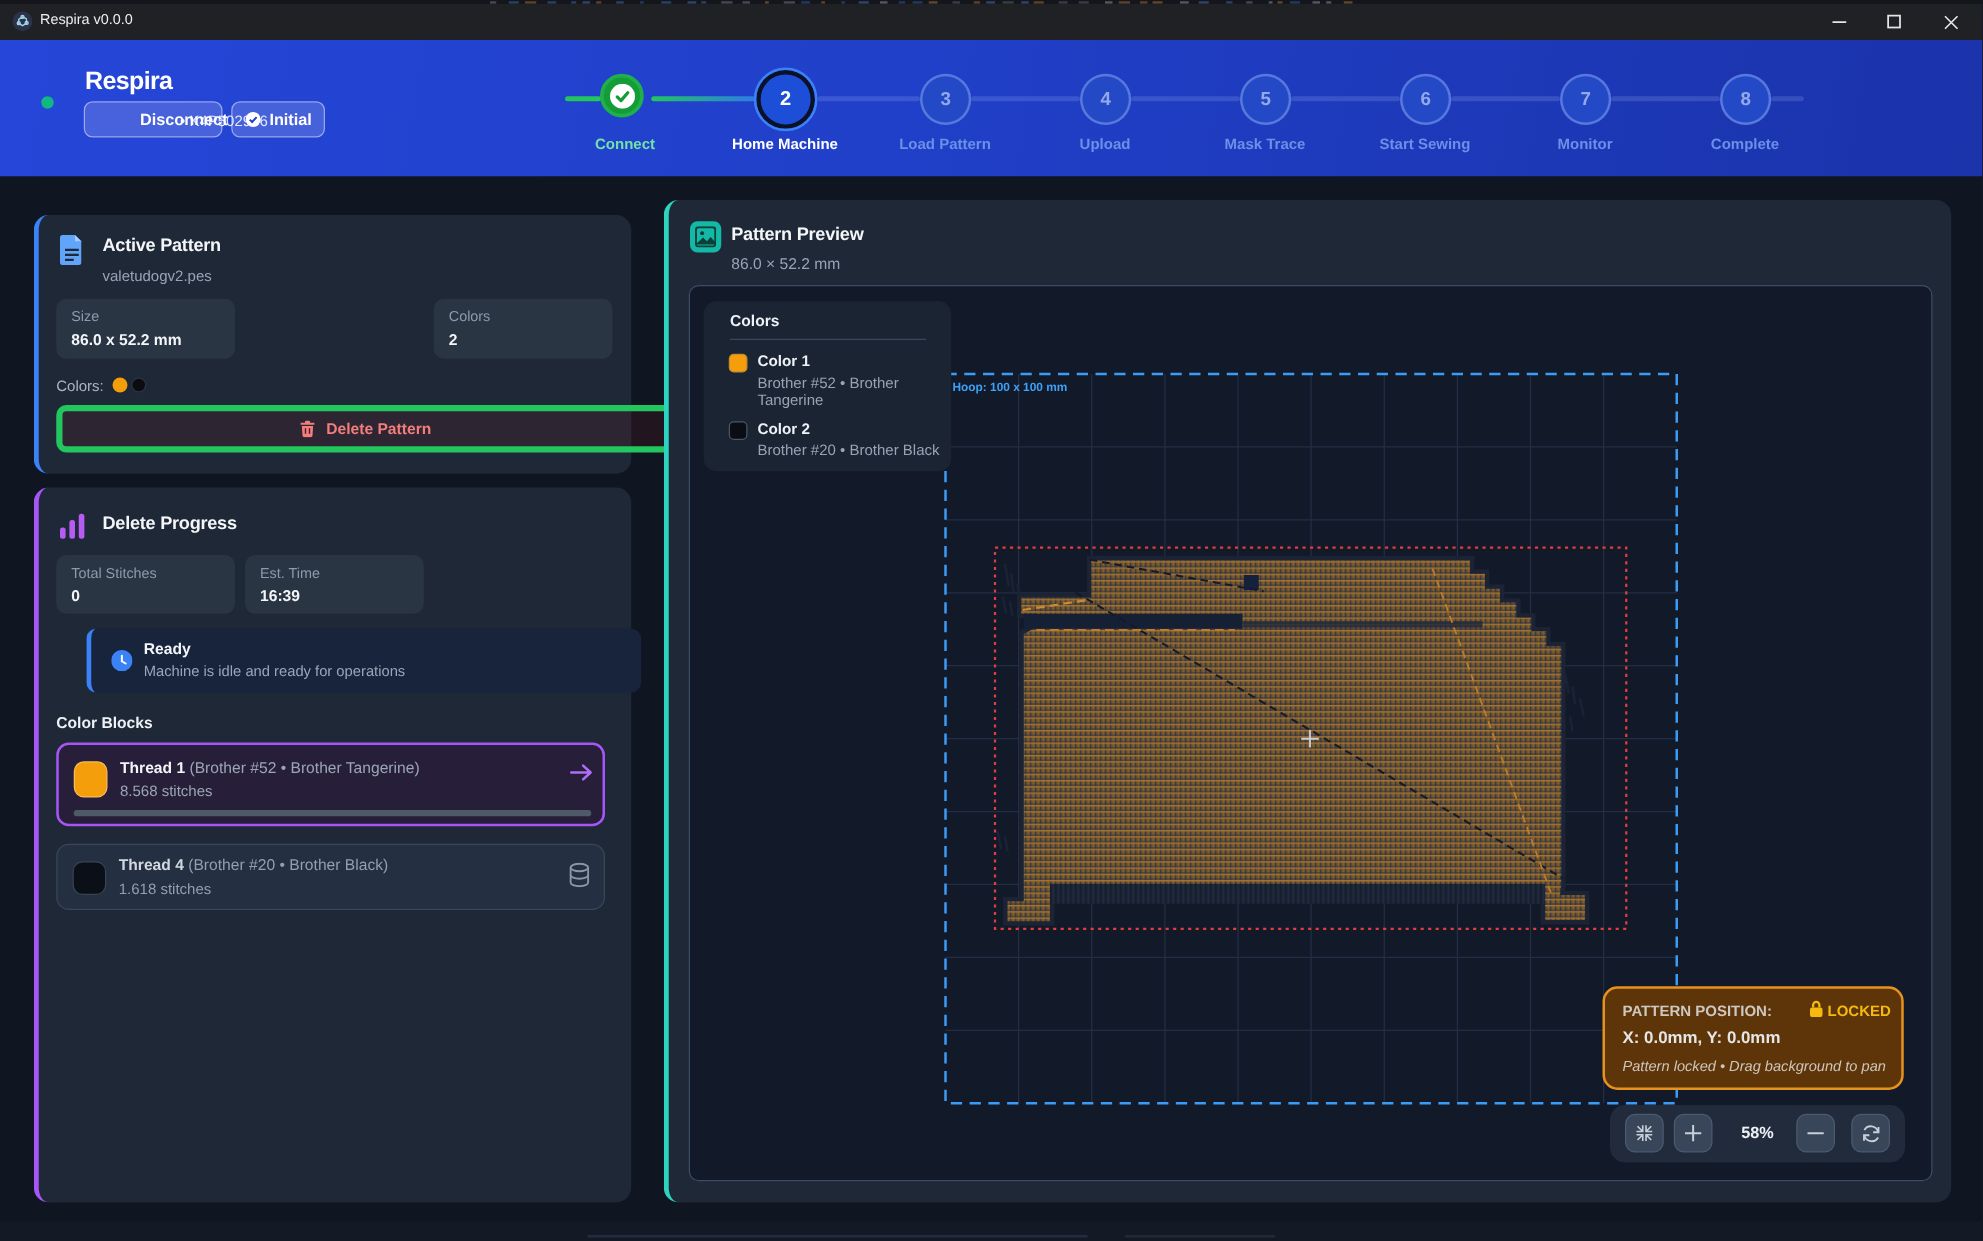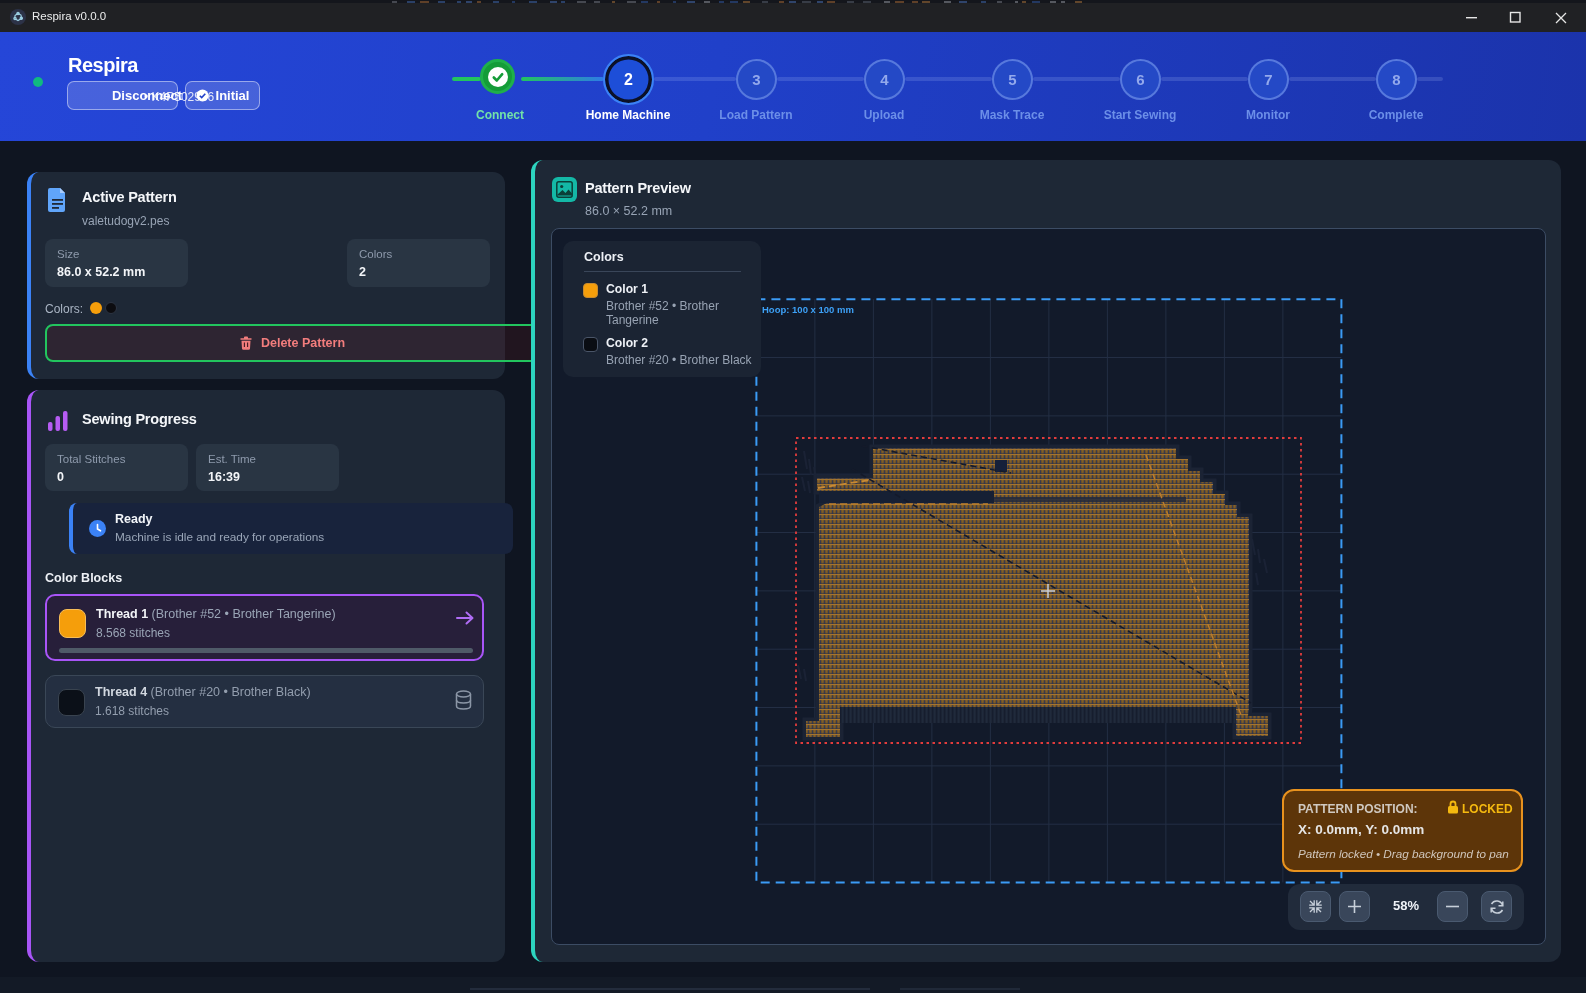--- a/index.html
+++ b/index.html
@@ -179,36 +179,36 @@
         <div class="lb">Size</div>
         <div class="vl">86.0 x 52.2 mm</div>
       </div>
     <div class="statbox" style="left:316px;top:67px;width:143px;height:48px;">
         <div class="lb">Colors</div>
         <div class="vl">2</div>
       </div>
     <div class="abs" style="left:14px;top:130px;font-size:12px;color:#aab5c4;">Colors:</div>
     <div class="abs" style="left:59px;top:130px;width:12px;height:12px;border-radius:50%;background:#f59e0b;"></div>
     <div class="abs" style="left:74px;top:130px;width:12px;height:12px;border-radius:50%;background:#0c0c10;border:1px solid #2c3442;"></div>
-    <div class="abs" style="left:14px;top:152px;width:495px;height:38px;border-radius:8px;border:2px solid #22c55e;background:rgba(153,27,27,0.13);display:flex;align-items:center;justify-content:center;color:#f27d7d;font-size:12.5px;font-weight:bold;">
+    <div class="abs" style="left:14px;top:152px;width:495px;height:38px;border-radius:8px;border:5px solid #22c55e;background:rgba(153,27,27,0.13);display:flex;align-items:center;justify-content:center;color:#f27d7d;font-size:12.5px;font-weight:bold;">
       <svg width="12" height="14" viewBox="0 0 12 14" style="margin-right:9px">
           <path d="M0.5 2.2 h11 v1.6 h-11 z M4 2.2 v-0.8 a0.9 0.9 0 0 1 0.9-0.9 h2.2 a0.9 0.9 0 0 1 0.9 0.9 v0.8 M1.5 4.8 h9 l-0.5 7.6 a1.4 1.4 0 0 1 -1.4 1.3 h-5.2 a1.4 1.4 0 0 1 -1.4-1.3 z" fill="#f27d7d"></path>
           <path d="M4.4 6.5 v4.5 M7.6 6.5 v4.5" stroke="#431a22" stroke-width="1.1"></path>
         </svg>
       Delete Pattern
     </div>
   </div>
 
   <div class="card" style="left:27px; top:390px; width:478px; height:572px; border-left:4px solid #a855f7;">
     <svg class="abs" style="left:16px;top:20px" width="22" height="22" viewBox="0 0 22 22">
       <rect x="1" y="12" width="4.5" height="9" rx="2" fill="#b65cf3"></rect>
       <rect x="8.5" y="6" width="4.5" height="15" rx="2" fill="#b65cf3"></rect>
       <rect x="16" y="1" width="4.5" height="20" rx="2" fill="#b65cf3"></rect>
     </svg>
-    <div class="abs" style="left:51px;top:21px;font-size:14.5px;font-weight:bold;letter-spacing:-0.2px;color:#f4f6f9;">Sewing Progress</div>
+    <div class="abs" style="left:51px;top:21px;font-size:14.5px;font-weight:bold;letter-spacing:-0.2px;color:#f4f6f9;">Delete Progress</div>
     <div class="statbox" style="left:14px;top:54px;width:143px;height:47px;">
         <div class="lb">Total Stitches</div>
         <div class="vl">0</div>
       </div>
     <div class="statbox" style="left:165px;top:54px;width:143px;height:47px;">
         <div class="lb">Est. Time</div>
         <div class="vl">16:39</div>
       </div>
 
     <div class="abs" style="left:14px;top:113px;width:444px;height:51px;background:#18233c;border-left:4px solid #3b82f6;border-radius:8px;margin-left:24px;">

